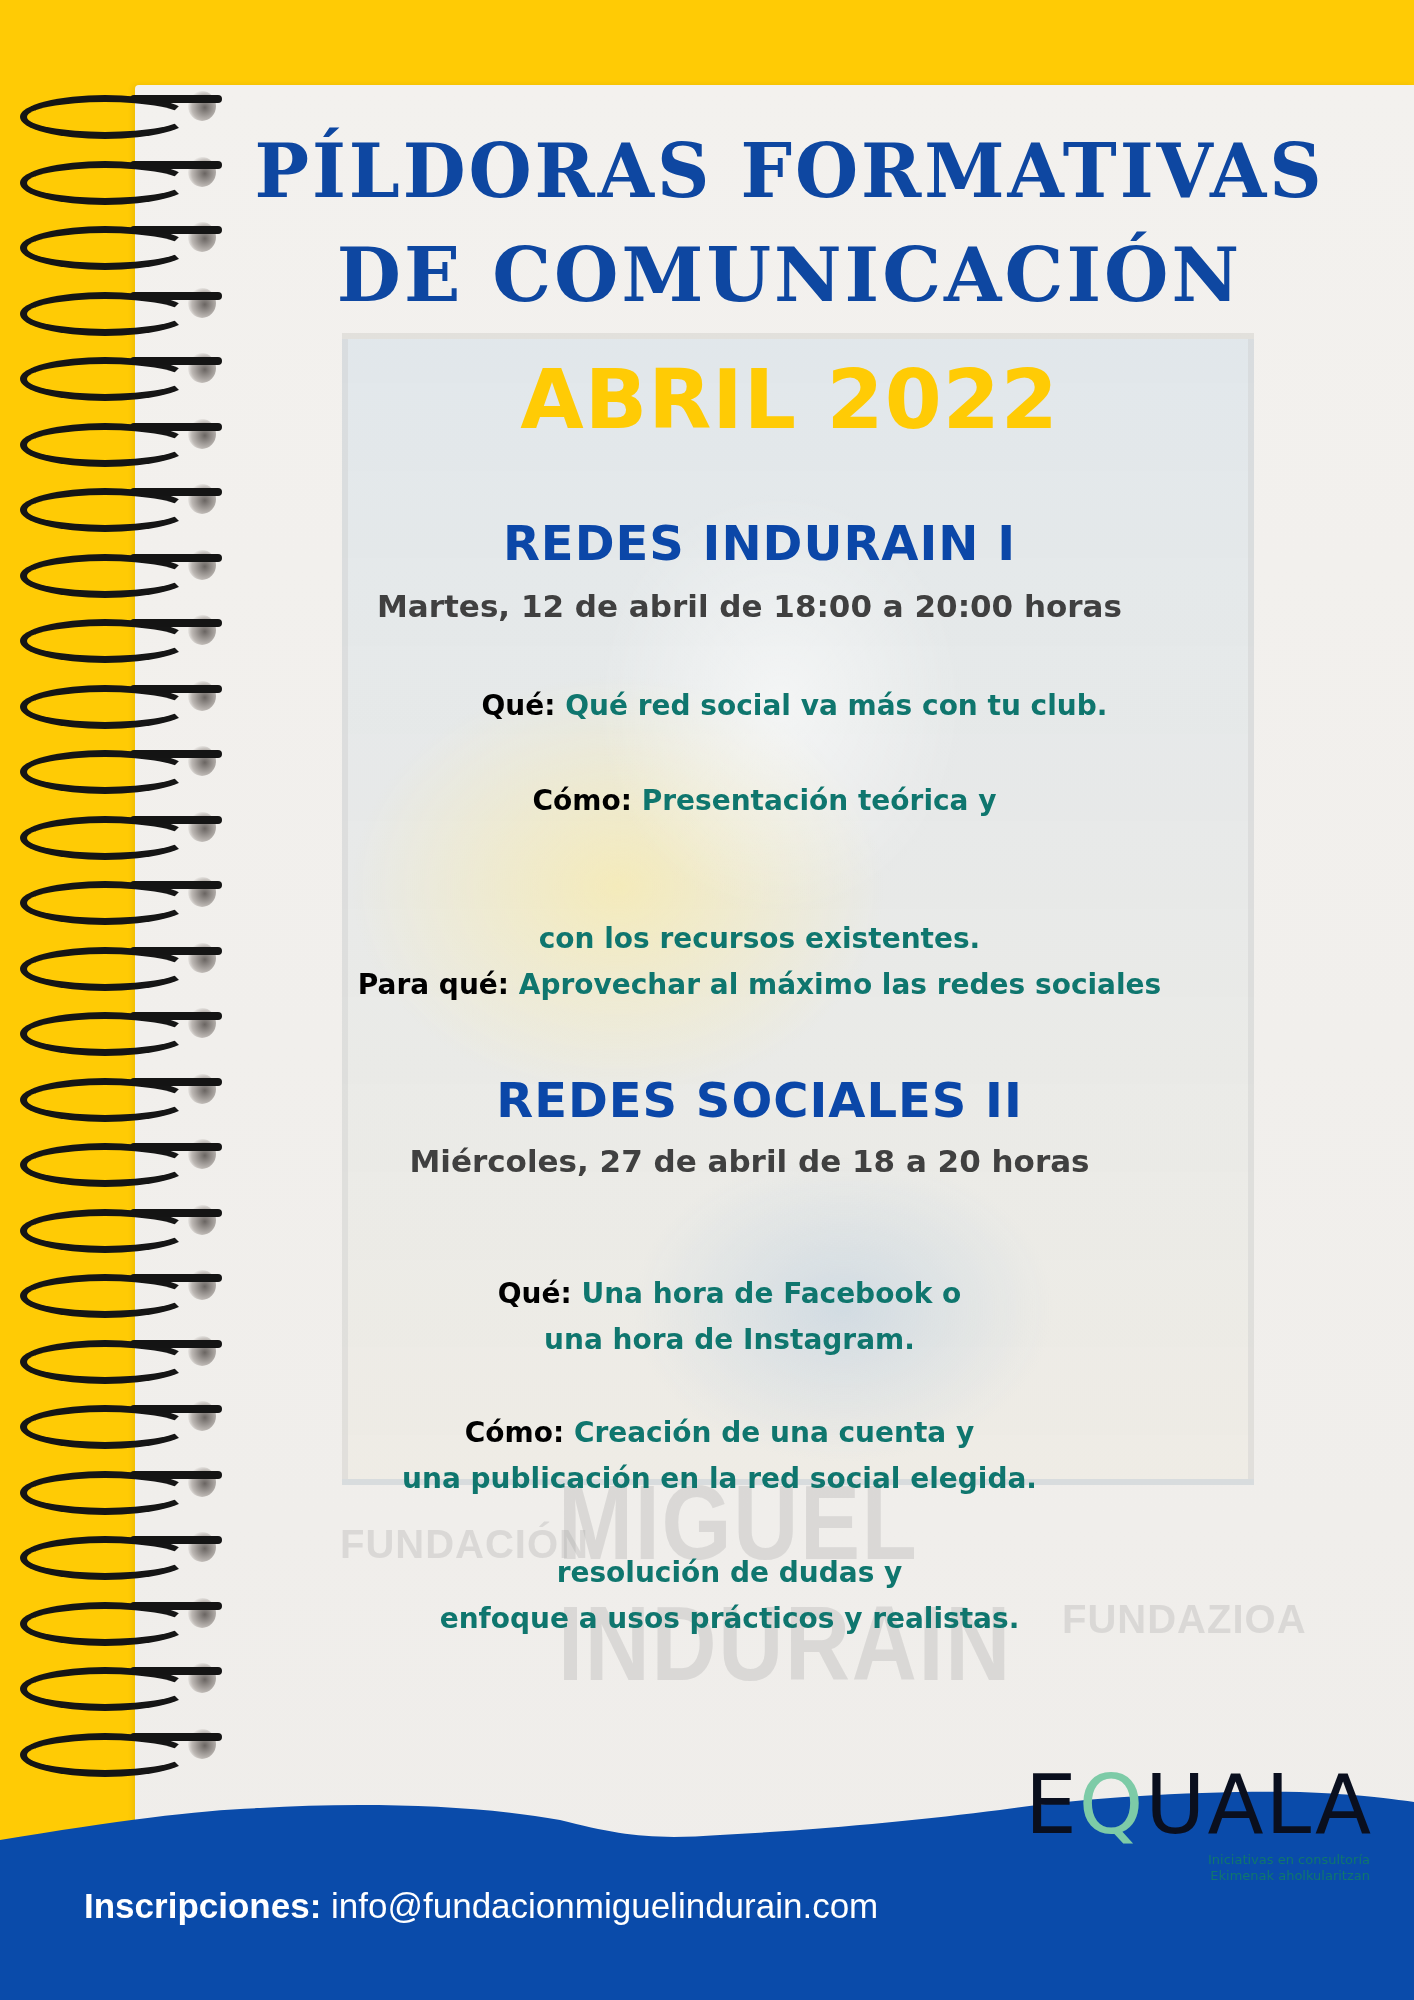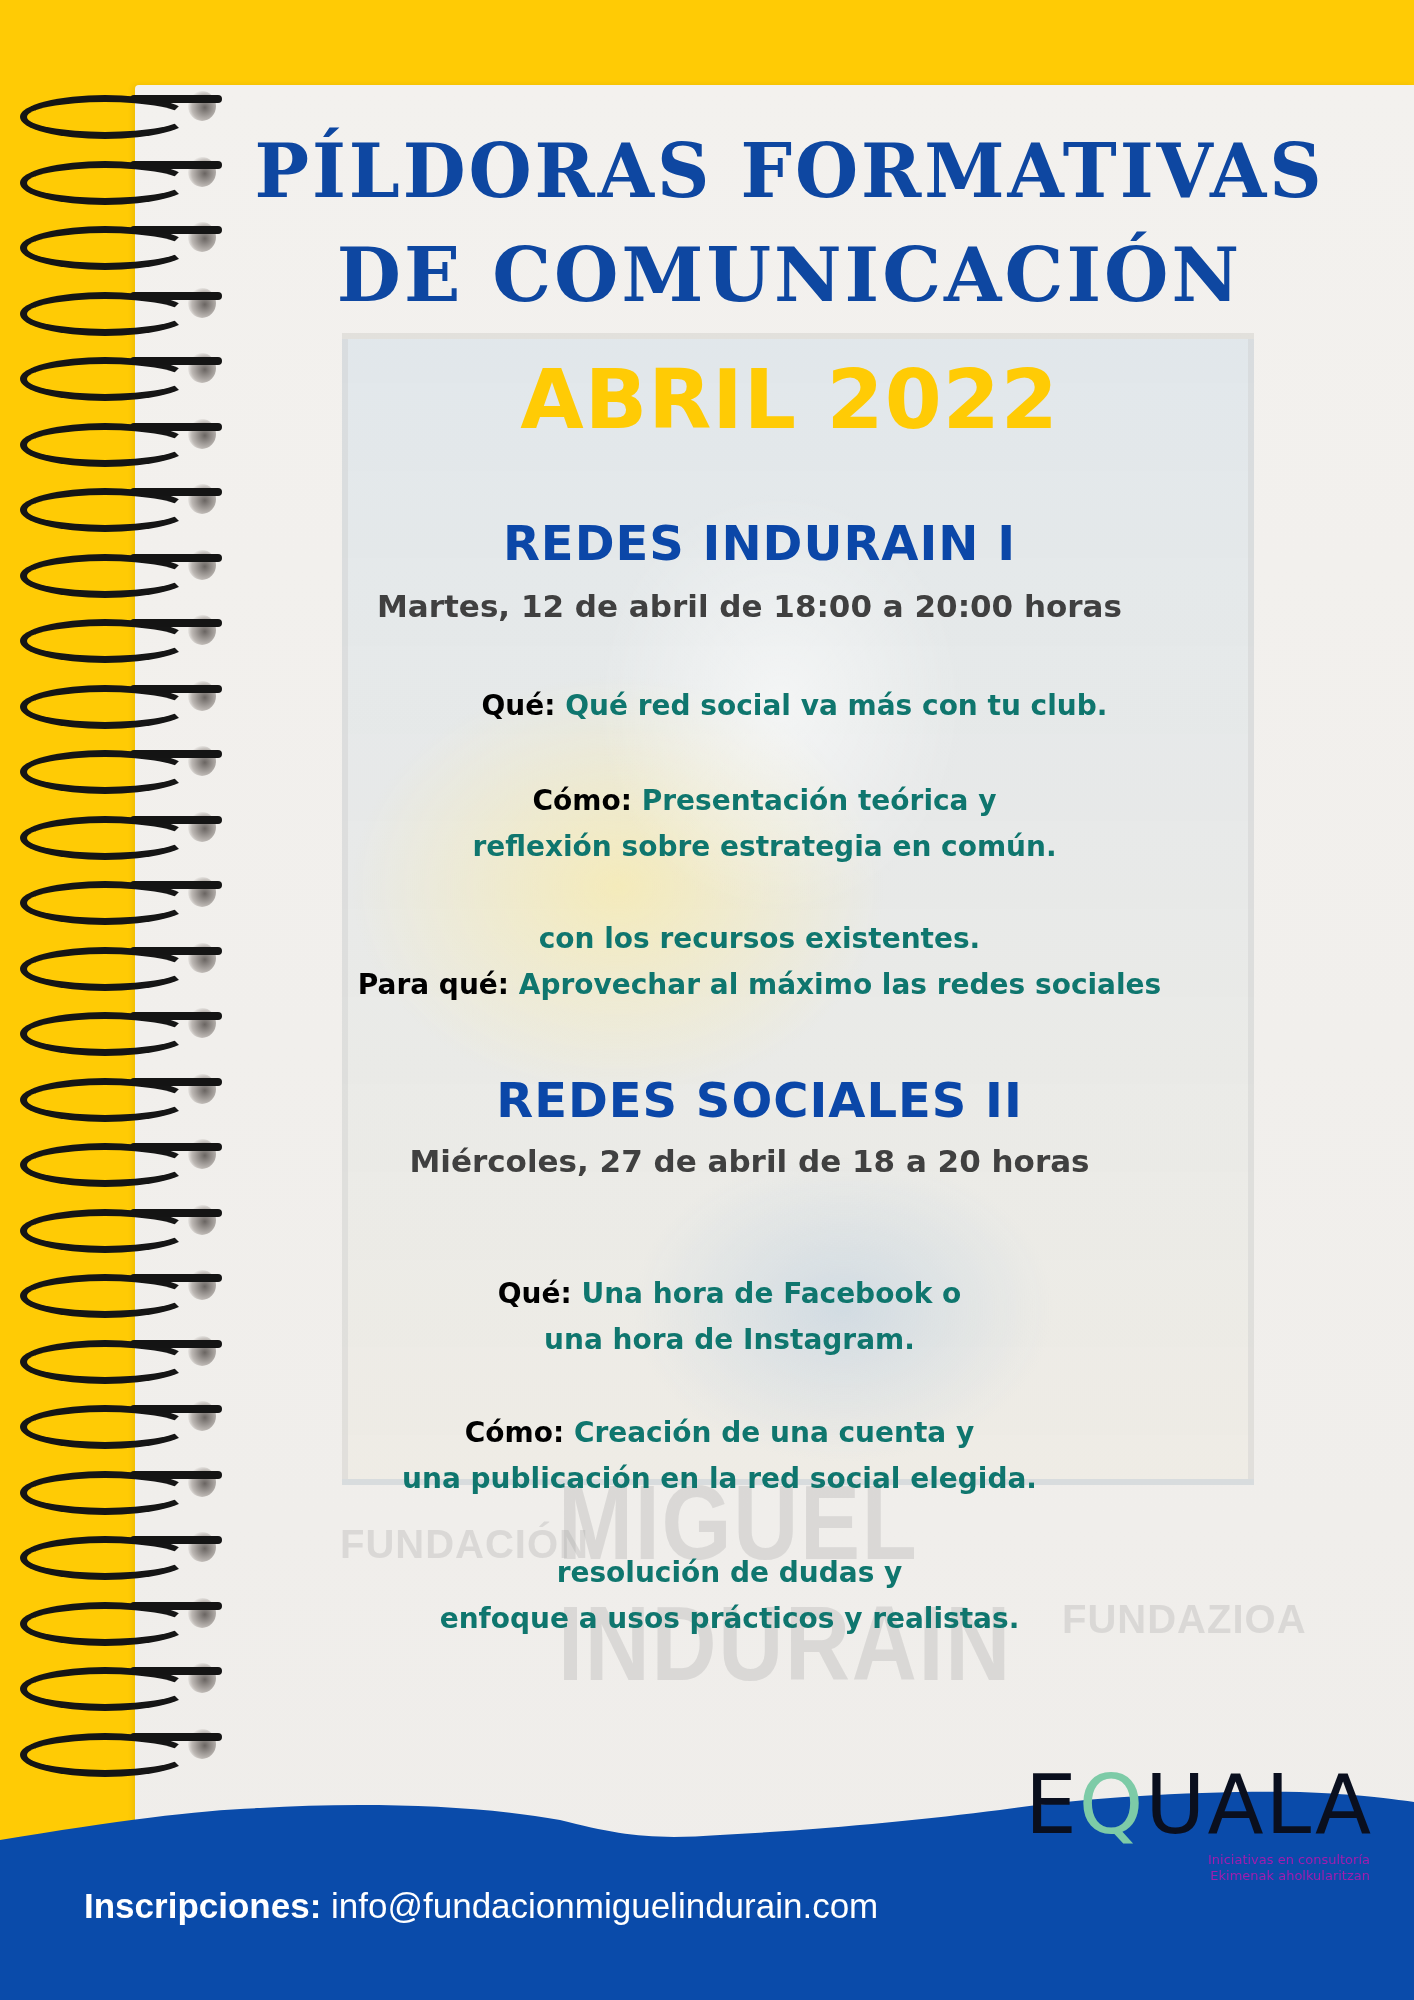--- a/index.html
+++ b/index.html
@@ -78,21 +78,21 @@
     font-family: "Liberation Sans", sans-serif;
   }
   .insc b { font-weight: bold; }
   .logo { position: absolute; left: 1025px; top: 1764px; width: 350px; height: 130px; }
   .logo-word {
     position: absolute; left: 0; top: 0; font-size: 82px; color: #0a0f1e; letter-spacing: 2px;
     font-family: "DejaVu Sans", sans-serif; line-height: 82px;
   }
   .logo-word .q { color: #7DCBA7; }
   .logo-tag {
-    position: absolute; right: 5px; top: 88px; text-align: right; color: #a21caf;
+    position: absolute; right: 5px; top: 88px; text-align: right; color: #0f766e;
     font-size: 13px; line-height: 16px; font-family: "DejaVu Sans", sans-serif;
   }
 </style>
 </head>
 <body>
 
 <div class="page"></div>
 <div class="photo"></div>
 
 <div class="watermark">
@@ -242,21 +242,20 @@
   <div class="sec-title">REDES INDURAIN I</div>
 </div>
 <div class="block" style="top:588px; left:110px;">
   <div class="sec-date">Martes, 12 de abril de 18:00 a 20:00 horas</div>
 </div>
 <div class="block" style="top:683px; left:155px;">
   <div class="line"><span class="lab">Qué:</span> <span class="val">Qué red social va más con tu club.</span></div>
 </div>
 <div class="block" style="top:778px; left:125px;">
   <div class="line"><span class="lab">Cómo:</span> <span class="val">Presentación teórica y</span></div>
-  <div class="line val">reflexión sobre estrategia en común.</div>
 </div>
 <div class="block" style="top:916px; left:120px;">
   <div class="line val">con los recursos existentes.</div>
   <div class="line"><span class="lab">Para qué:</span> <span class="val">Aprovechar al máximo las redes sociales</span></div>
 </div>
 
 <div class="block" style="top:1072px; left:120px;">
   <div class="sec-title">REDES SOCIALES II</div>
 </div>
 <div class="block" style="top:1143px; left:110px;">

